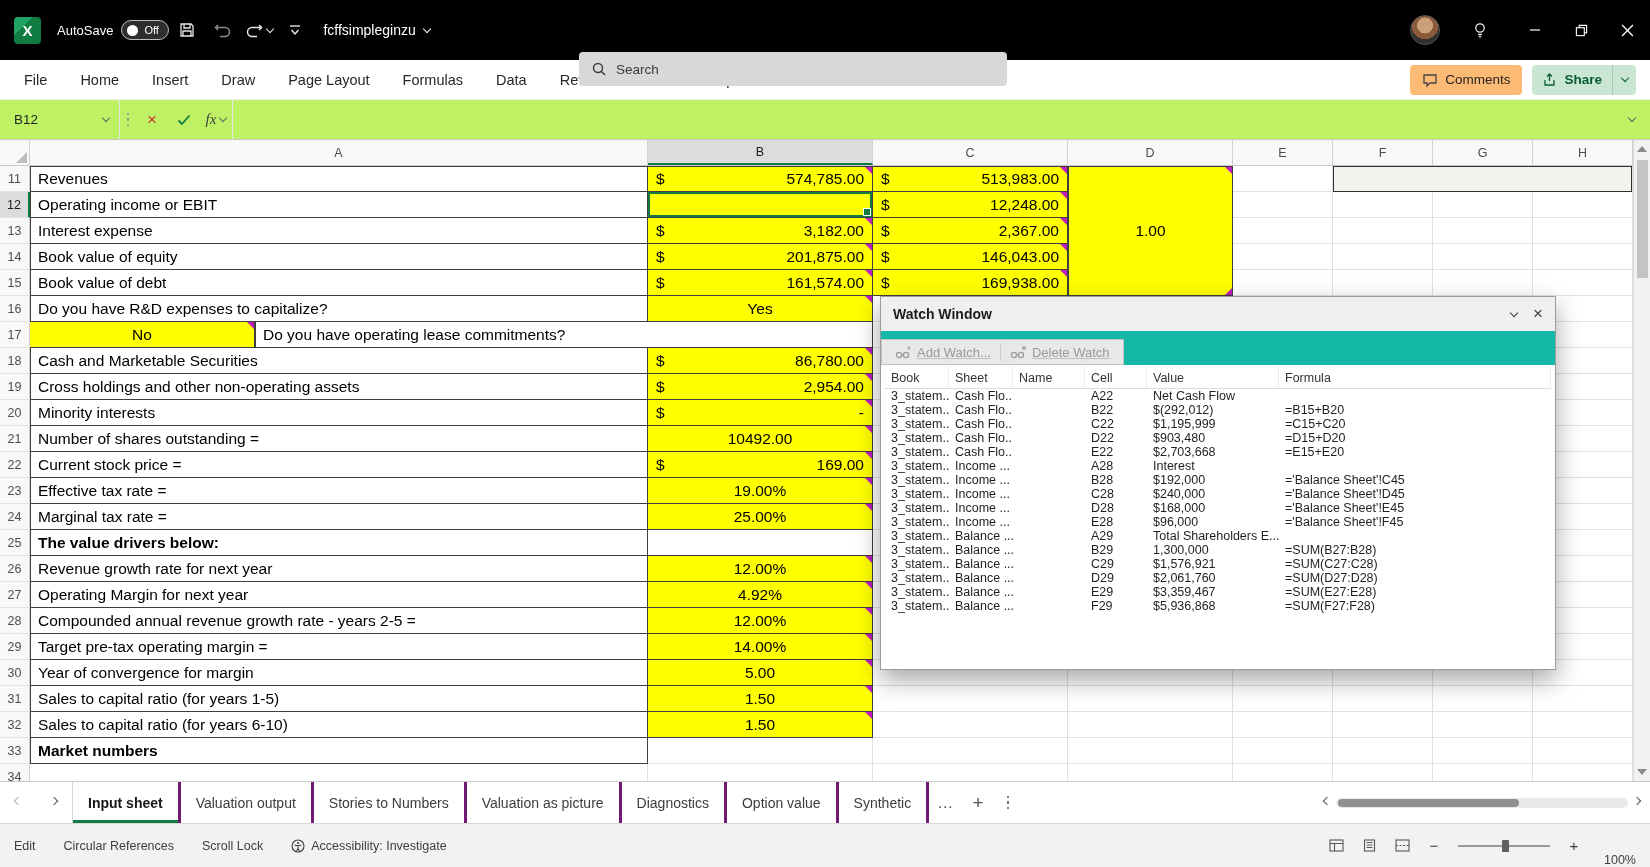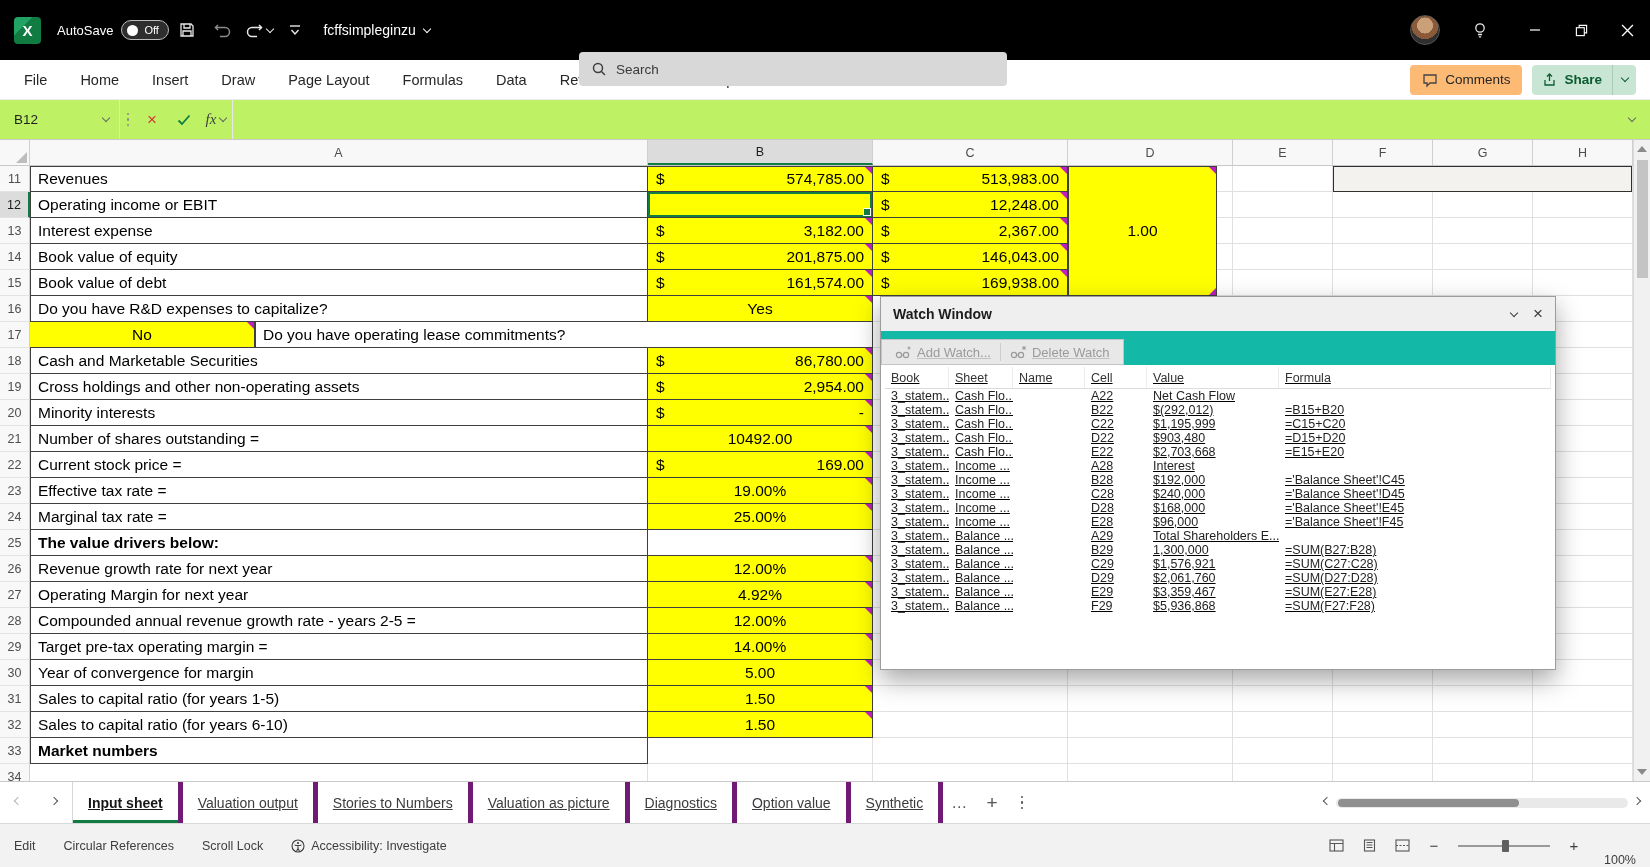--- a/index.html
+++ b/index.html
@@ -73,56 +73,56 @@
   .a-cell{padding-left:7px;}
   .a-cell.dark{border-left:1px solid #3f3f3f;}
   .grid-row.first .dark{border-top:1px solid #3f3f3f;}
   .fill{background:#ffff00;}
   .bold{font-weight:bold;}
   .cur{justify-content:space-between;padding:0 8px;}
   .ctr{justify-content:center;}
   .note::after{content:'';position:absolute;top:0;right:0;border-left:7px solid transparent;border-top:7px solid #bf1fbf;}
   .sel-cell{box-shadow:inset 0 0 0 2px #107c41;}
   .sel-cell::before{content:'';position:absolute;right:1px;bottom:1px;width:6px;height:6px;background:#107c41;border:1px solid #fff;}
-  .d-merge{position:absolute;left:1068px;top:0;width:149px;height:130px;background:#ffff00;border:1px solid #3f3f3f;display:flex;align-items:center;justify-content:center;font-size:15.5px;z-index:1;}
+  .d-merge{position:absolute;left:1068px;top:0;width:165px;height:130px;background:#ffff00;border:1px solid #3f3f3f;display:flex;align-items:center;justify-content:center;font-size:15.5px;z-index:1;}
   .d-merge::after{content:'';position:absolute;top:0;right:0;border-left:7px solid transparent;border-top:7px solid #bf1fbf;}
   .d-merge::before{content:'';position:absolute;bottom:0;right:0;border-left:7px solid transparent;border-bottom:7px solid #bf1fbf;}
   .f-range{position:absolute;left:1333px;top:0;width:299px;height:26px;background:#f4f2ef;border:1.5px solid #2f2f2f;z-index:1;}
   
   .vscroll{flex:0 0 17px;background:#f1f1f1;border-left:1px solid #dadada;display:flex;flex-direction:column;align-items:center;padding:6px 0;}
   .tri-up{width:0;height:0;border-left:5px solid transparent;border-right:5px solid transparent;border-bottom:6px solid #8a8a8a;}
   .tri-down{width:0;height:0;border-left:5px solid transparent;border-right:5px solid transparent;border-top:6px solid #8a8a8a;margin-top:auto;}
   .vthumb{width:11px;height:118px;background:#c4c4c4;margin-top:8px;}
 
   
   .watch{position:absolute;left:880px;top:130px;width:676px;height:374px;background:#fff;border:1px solid #9c9c9c;box-shadow:0 10px 24px rgba(0,0,0,.35);display:flex;flex-direction:column;z-index:5;}
   .watch-title{flex:0 0 34px;background:#efefef;display:flex;align-items:center;padding:0 12px;font-size:14px;font-weight:bold;color:#1c1c1c;}
   .watch-title-icons{margin-left:auto;display:flex;align-items:center;gap:16px;color:#3c3c3c;}
   .watch-close{font-size:17px;font-weight:normal;}
   .watch-toolbar{flex:0 0 34px;background:#14b8a6;display:flex;align-items:flex-end;padding:0 0;}
   .wt-box{display:inline-flex;align-items:center;height:26px;border:1px solid #c4c4c4;background:#e8e8e8;padding:0 4px;}
   .wt-btn{display:flex;align-items:center;gap:6px;color:#9a9a9a;font-size:13px;padding:0 9px;text-decoration:underline;text-decoration-color:#c0c0c0;}
   .wt-sep{width:1px;height:18px;background:#cdcdcd;}
-  .watch-table{flex:1;display:flex;flex-direction:column;background:#fff;padding:2px 4px;overflow:hidden;text-decoration:underline;}
+  .watch-table{flex:1;display:flex;flex-direction:column;background:#fff;padding:2px 4px;overflow:hidden;}
   .wh-row{display:flex;flex:0 0 22px;align-items:center;font-size:12.5px;color:#1f1f1f;}
   .wh-row.head{color:#333;border-bottom:1px solid #dcdcdc;}
   .wc{padding-left:6px;white-space:nowrap;overflow:hidden;}
   .whc{border-right:1px solid #ececec;height:100%;display:flex;align-items:center;}
   .wc0{flex:0 0 64px;}
   .wc1{flex:0 0 64px;}
   .wc2{flex:0 0 72px;}
   .wc3{flex:0 0 62px;}
   .wc4{flex:0 0 132px;}
   .wc5{flex:1;}
 
   
   .sheetbar{flex:0 0 42px;display:flex;align-items:stretch;background:#fff;border-top:1px solid #c9c9c9;font-size:14px;color:#3c3c3c;}
   .snav{width:36px;display:flex;align-items:center;justify-content:center;}
   .sheet-tabs{display:flex;align-items:stretch;}
-  .stab{display:flex;align-items:center;padding:0 15px;border-right:5px solid #701a75;position:relative;text-decoration:underline;}
+  .stab{display:flex;align-items:center;padding:0 15px;border-right:3px solid #701a75;position:relative;}
   .stab:first-child{border-left:1px solid #d6d6d6;}
   .stab.active{font-weight:bold;color:#161616;box-shadow:inset 0 -3px 0 #107c41;}
   .stab-more{display:flex;align-items:center;padding:0 8px;color:#555;font-size:16px;}
   .plus-btn{width:34px;display:flex;align-items:center;justify-content:center;font-size:19px;color:#555;}
   .kebab{width:26px;display:flex;align-items:center;justify-content:center;}
   .kebab .vdots i{background:#555;}
   .hscroll{margin-left:auto;display:flex;align-items:center;gap:6px;padding:0 10px 0 4px;width:330px;}
   .htrack{flex:1;height:10px;background:#e9e9e9;border-radius:5px;position:relative;}
   .hthumb{position:absolute;left:2px;top:1px;width:62%;height:8px;background:#8f8f8f;border-radius:4px;}
 

